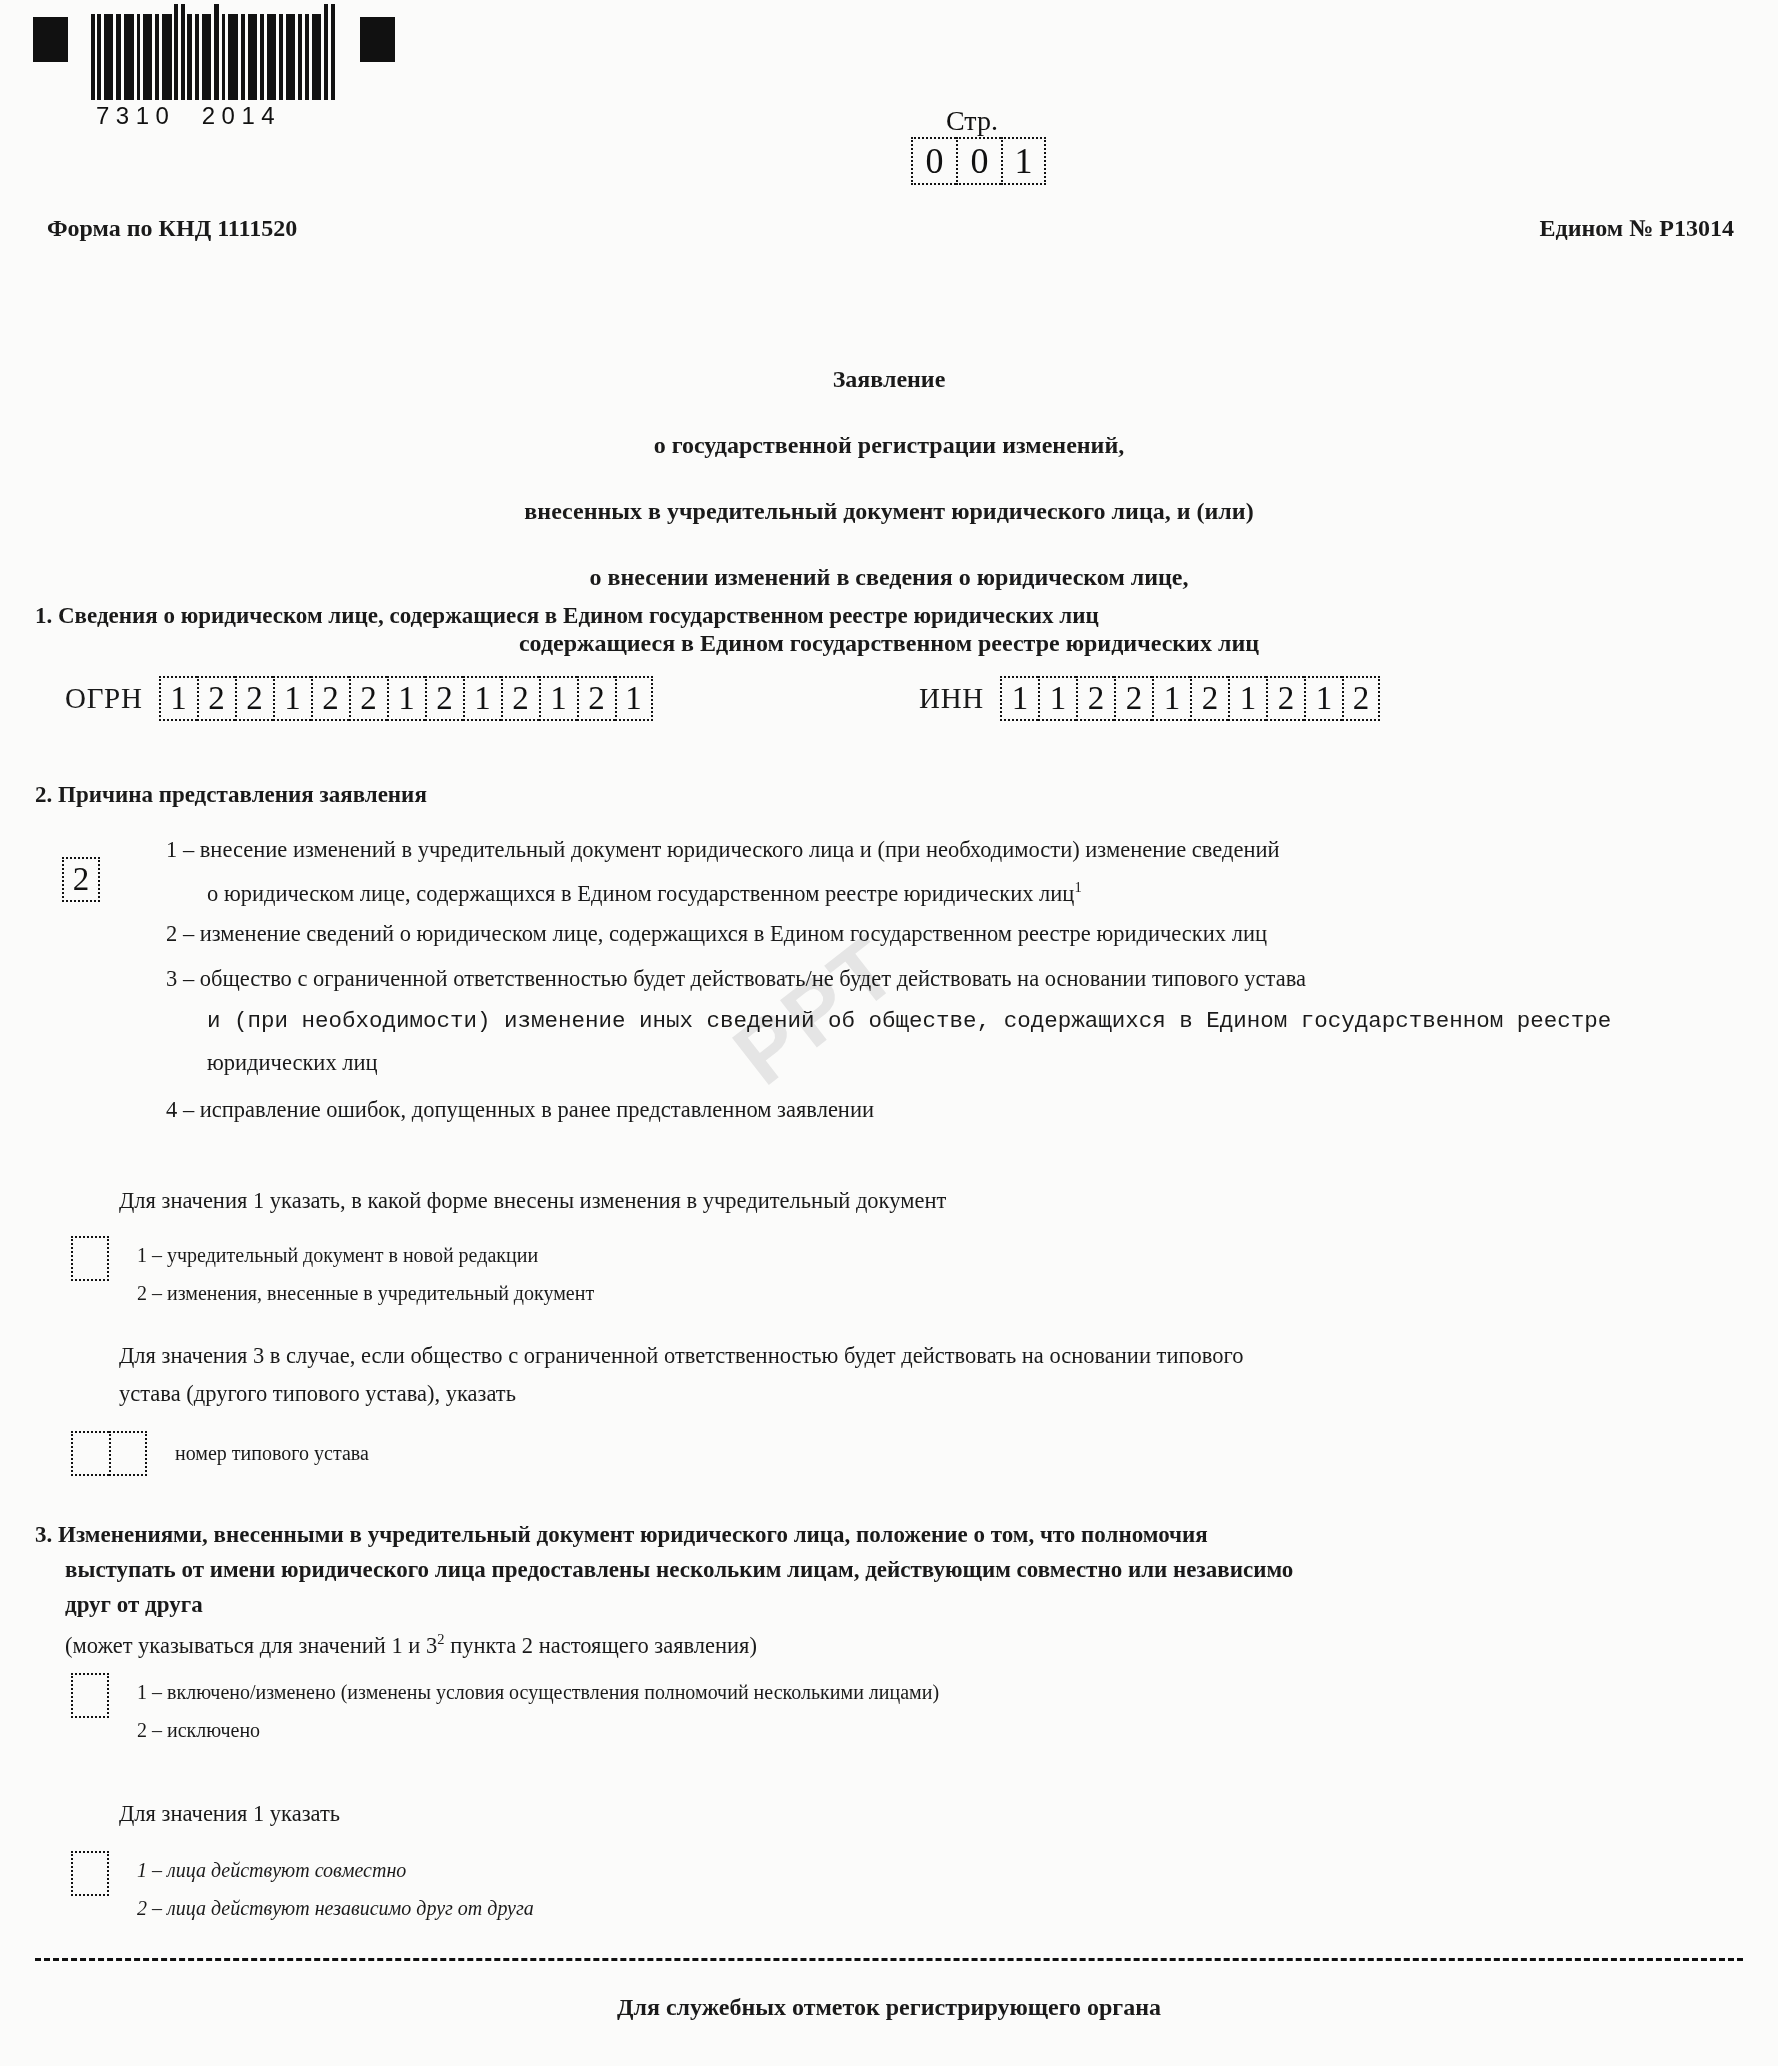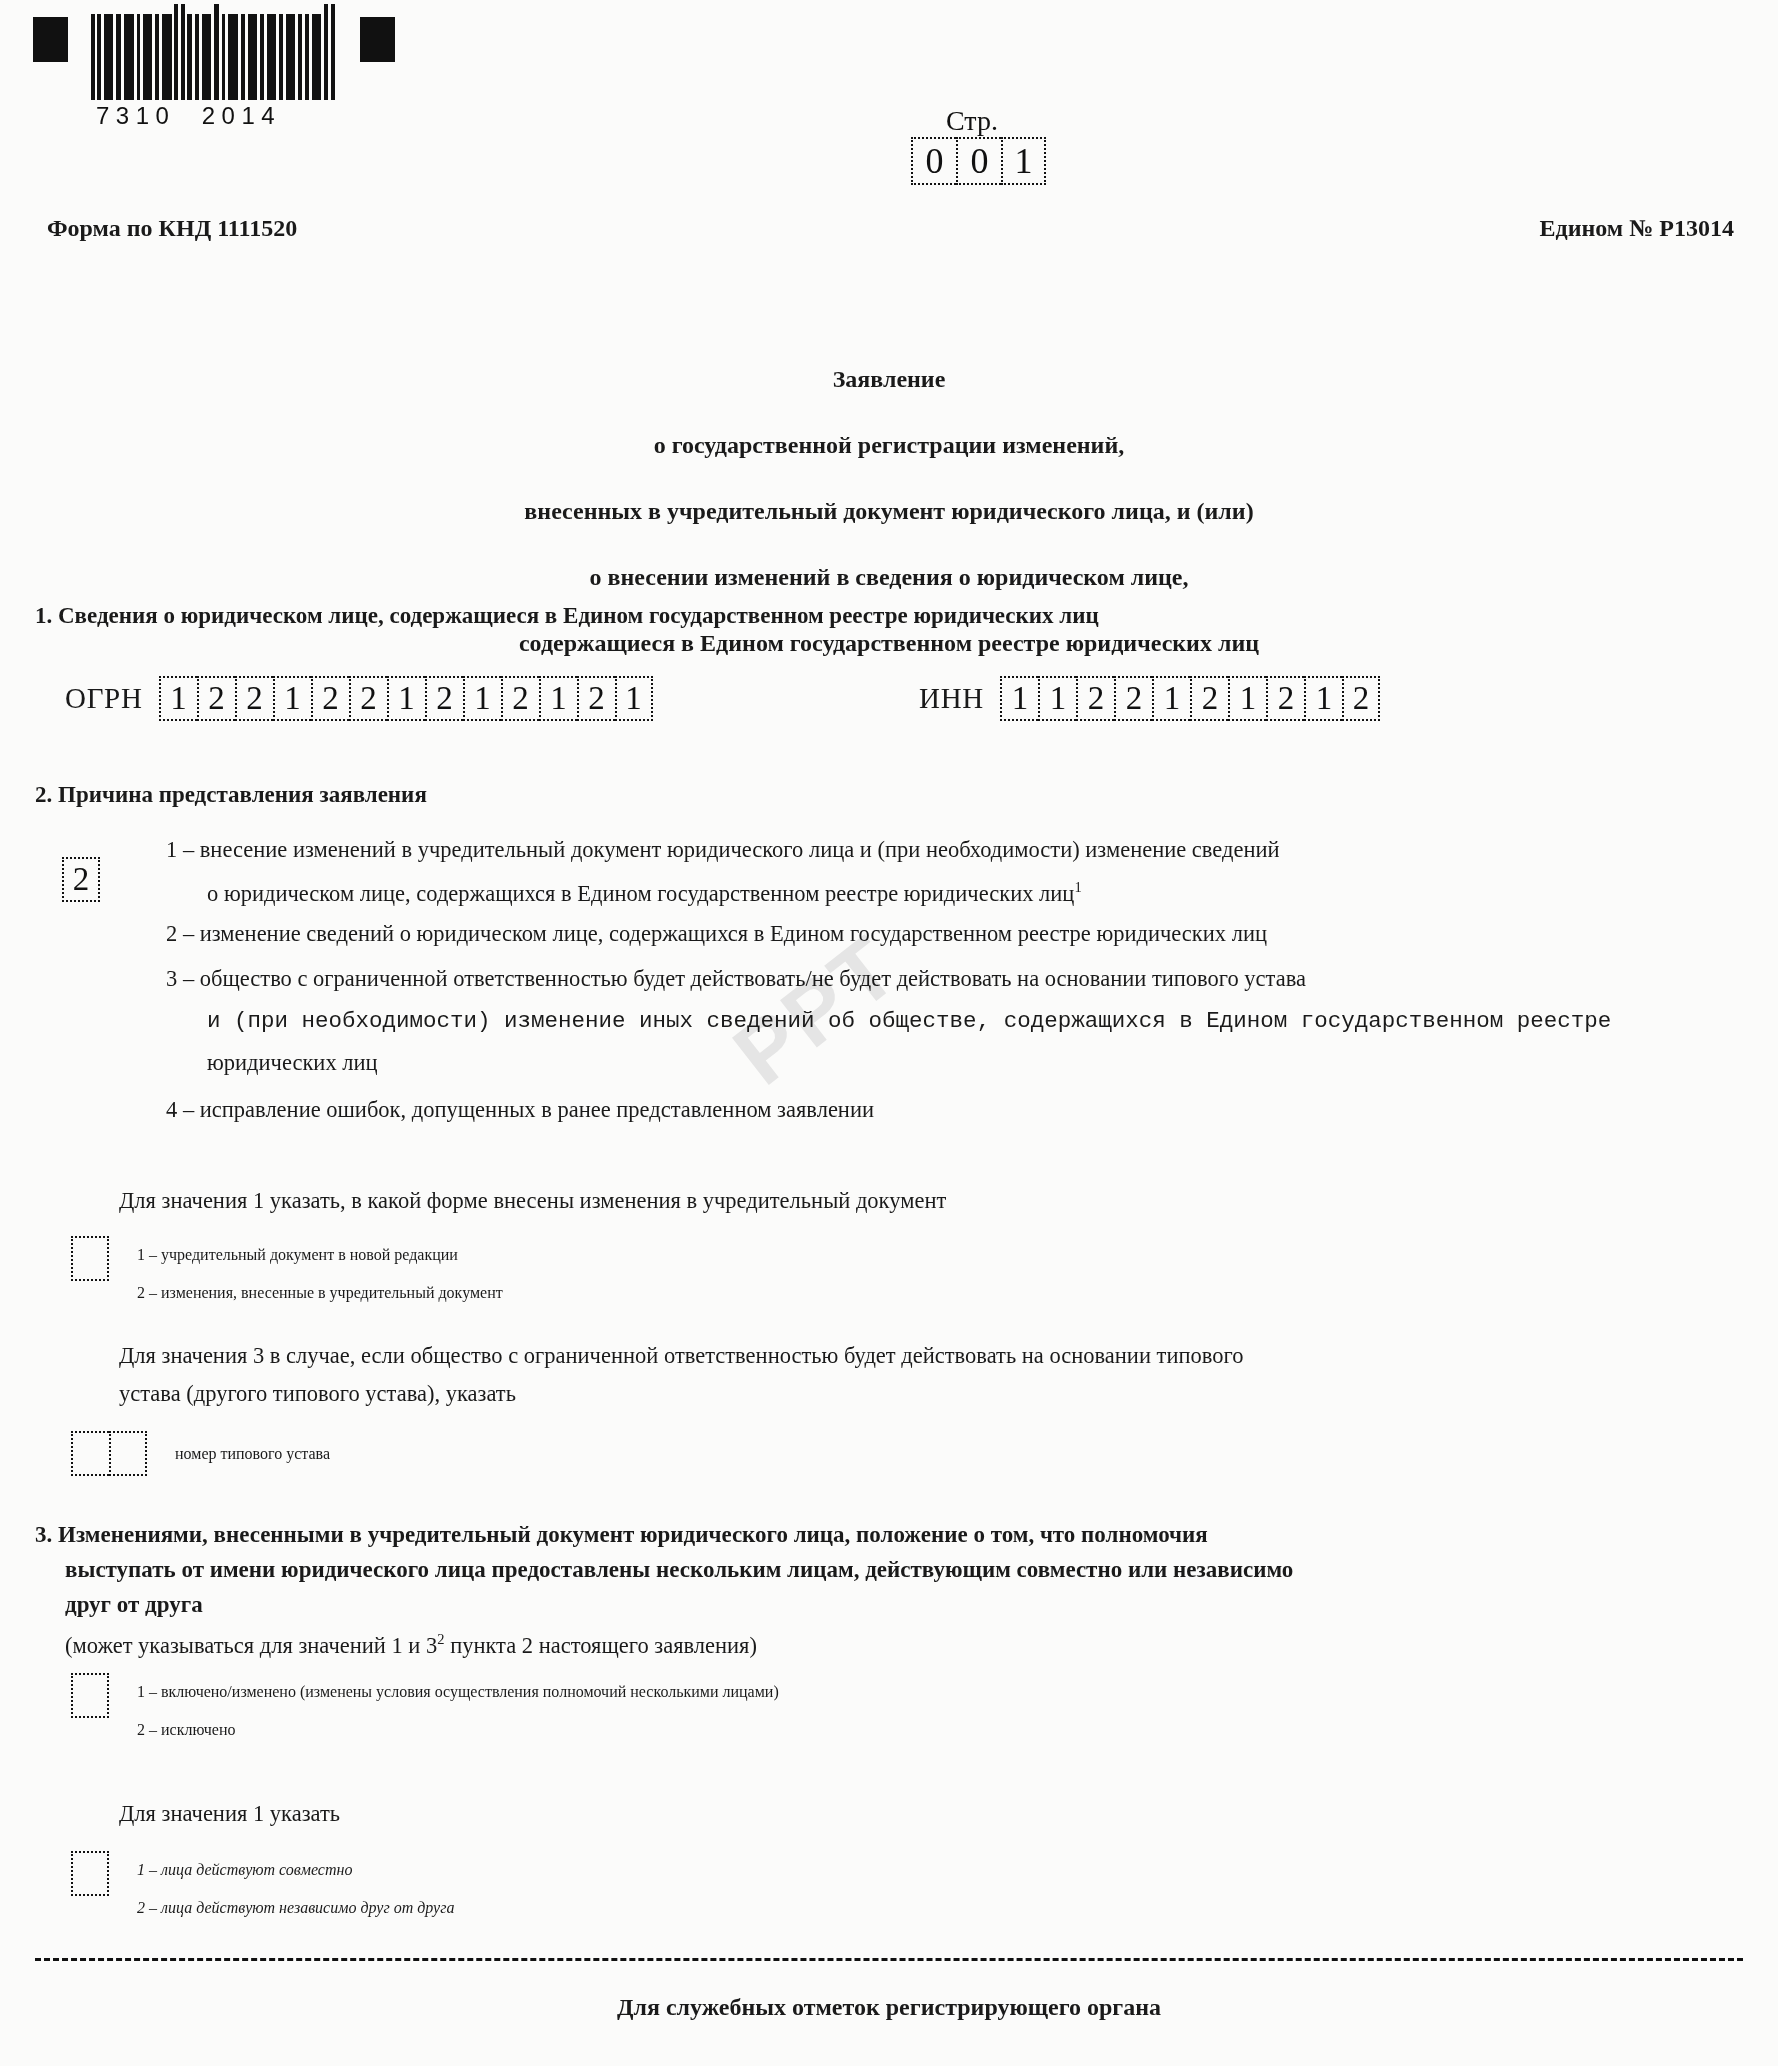--- a/index.html
+++ b/index.html
@@ -193,21 +193,21 @@
     font-size: 33px;
     line-height: 41px;
     text-align: center;
     color: #111;
     font-family: "Liberation Serif", serif;
   }
   .bcell:last-child { border-right-width: 2.2px; }
 
   .opt-list {
     margin-left: 28px;
-    font-size: 16px;
+    font-size: 20px;
     line-height: 38px;
     font-family: "Liberation Serif", serif;
   }
   .opt-list > div { white-space: nowrap; }
 
   
   .rule {
     position: absolute;
     left: 35px;
     right: 35px;

